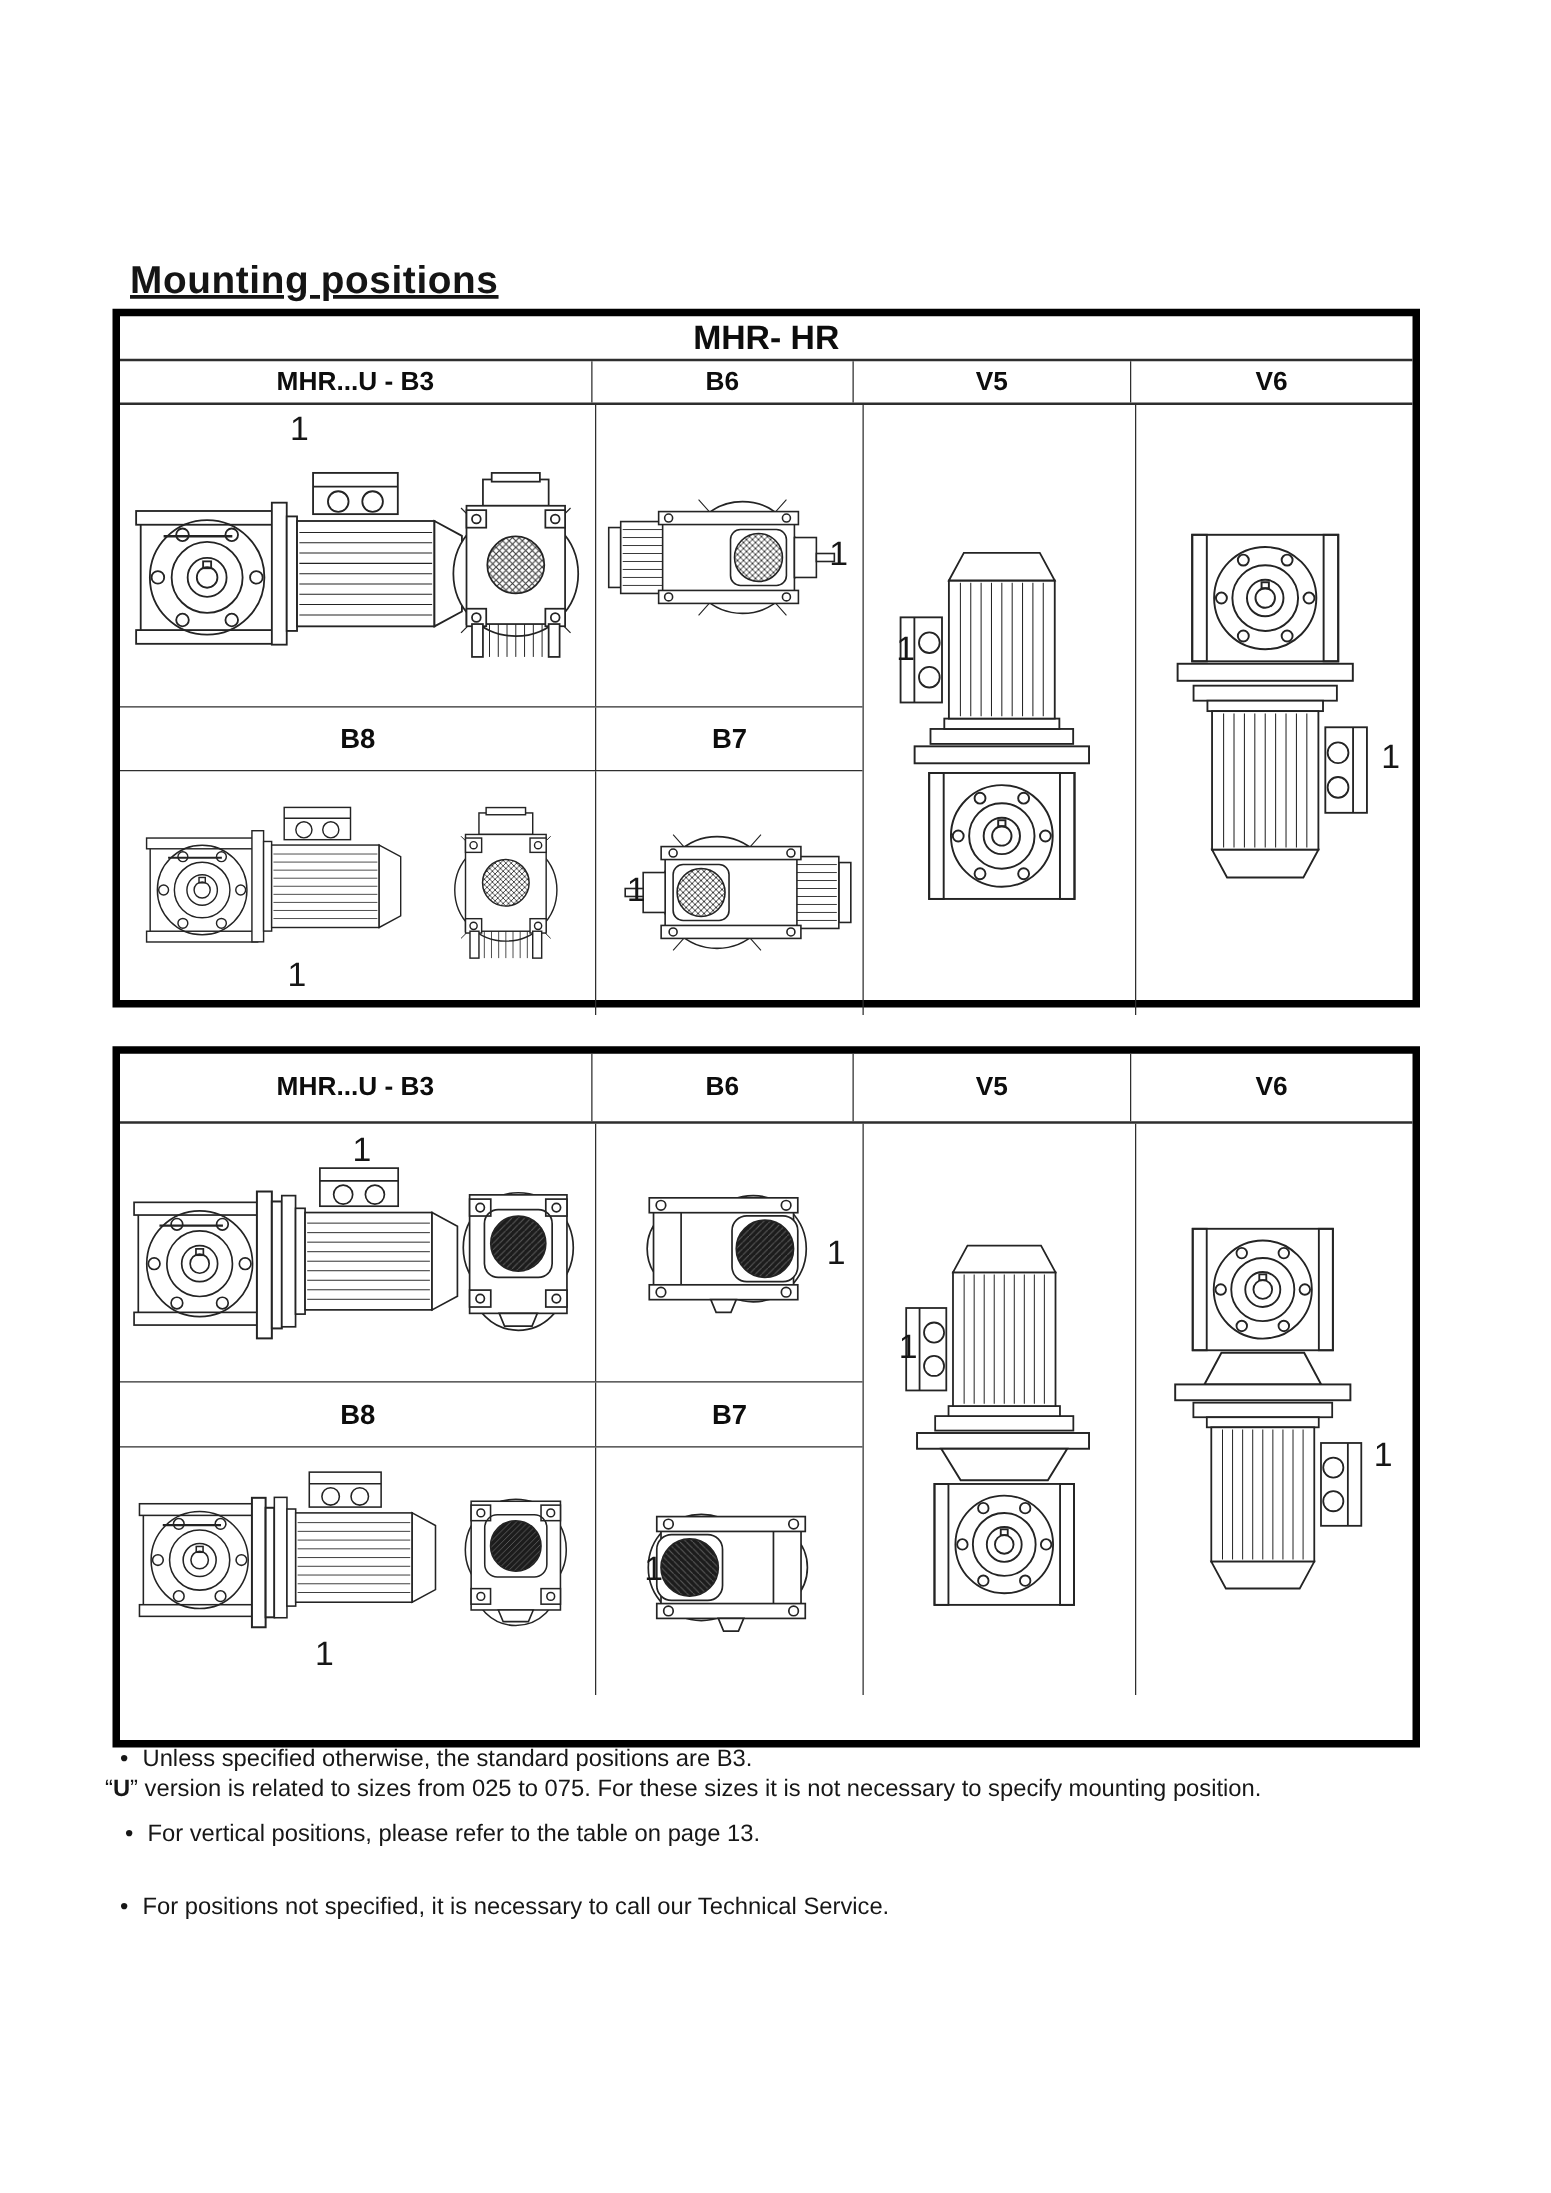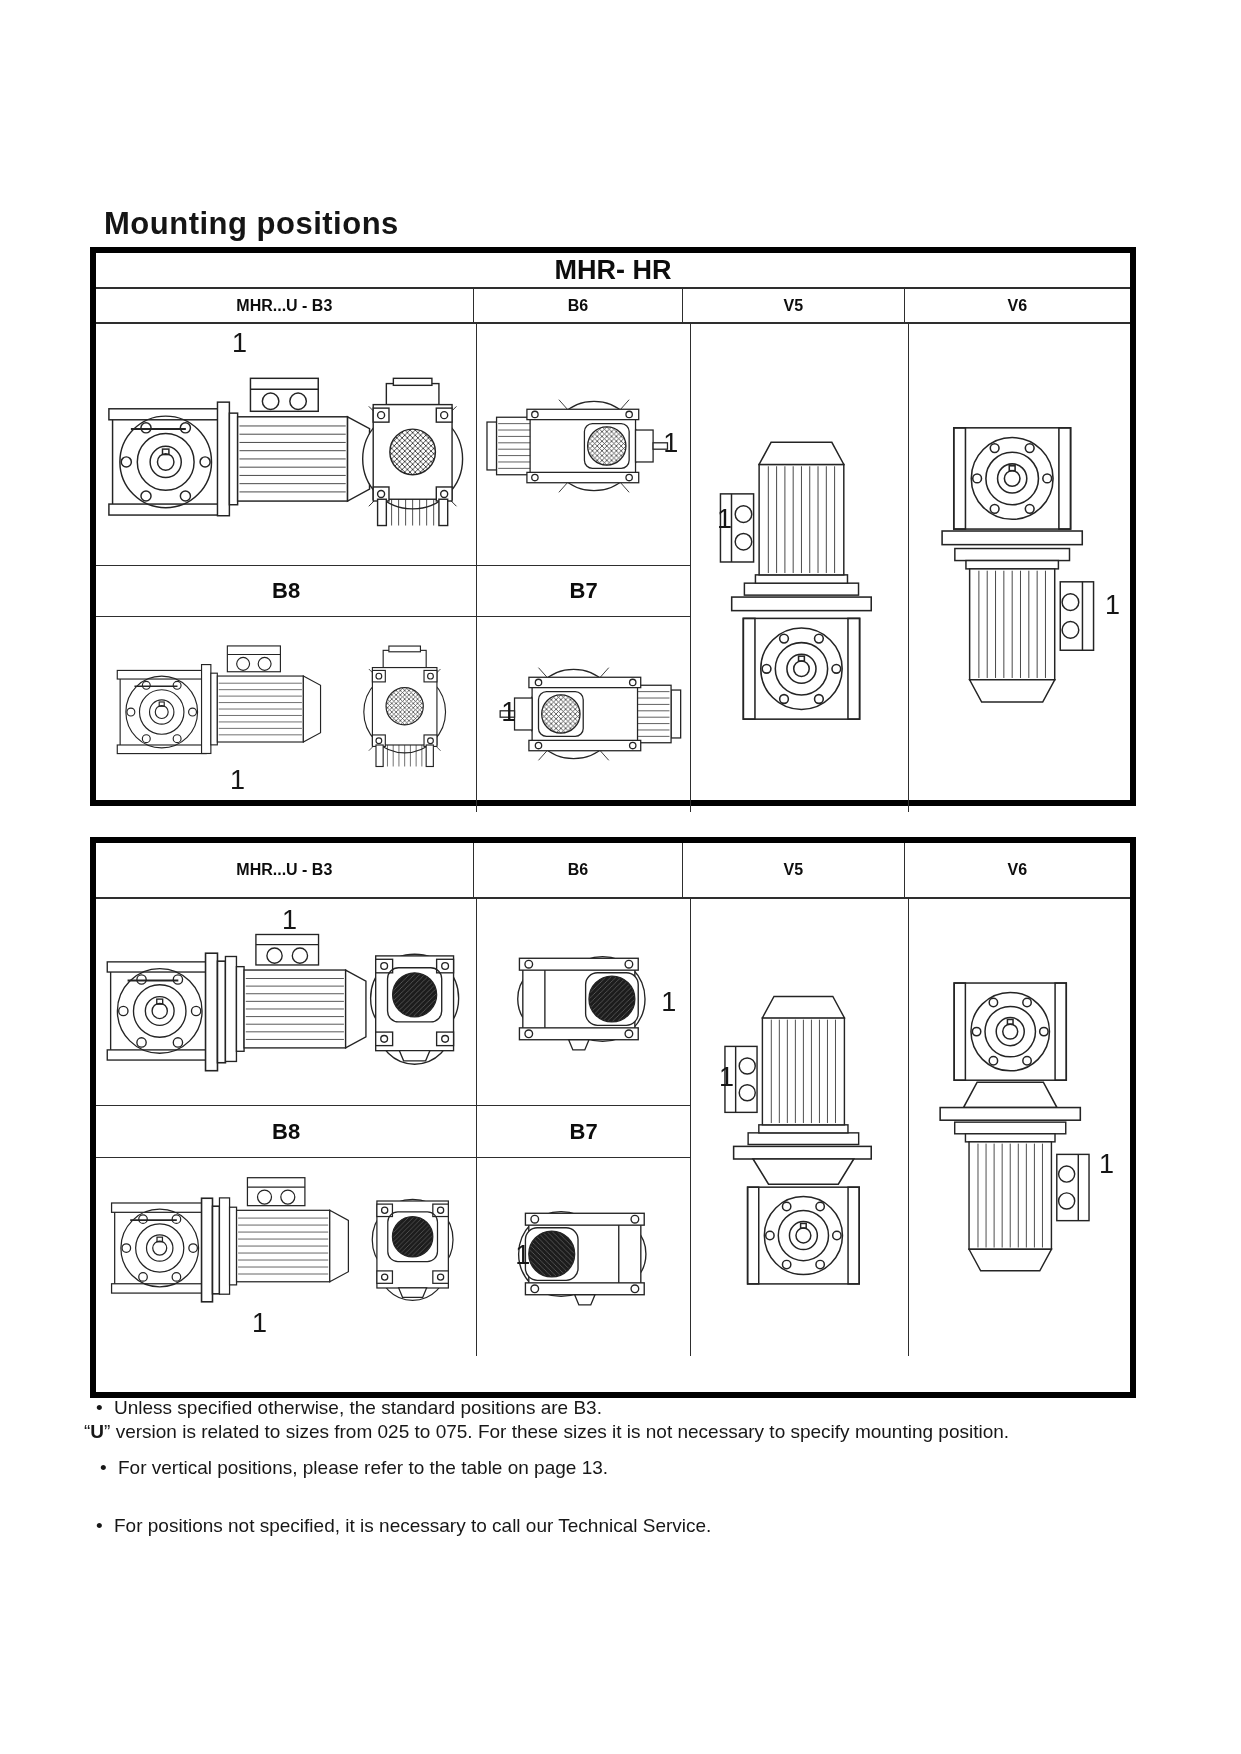--- a/index.html
+++ b/index.html
@@ -1,23 +1,23 @@
 <!DOCTYPE html>
 <html><head>
 <meta charset="utf-8">
 <style>
   html,body{margin:0;padding:0;background:#e8e8e8;}
   .page{position:relative;width:1241px;height:1754px;background:#ffffff;margin:0 auto;
         font-family:"Liberation Sans", sans-serif;color:#111;overflow:hidden;}
-  .page-title{position:absolute;left:104px;top:206px;font-size:31px;font-weight:bold;letter-spacing:0.5px;color:#151515;}
+  .page-title{position:absolute;left:104px;top:206px;font-size:31px;font-weight:bold;letter-spacing:0.5px;color:#151515;text-decoration:underline;}
   .gtable{position:absolute;left:90px;width:1046px;border:6px solid #000000;background:#fff;box-sizing:border-box;}
   .t-title{display:flex;align-items:center;justify-content:center;font-weight:bold;color:#0d0d0d;
            border-bottom:2px solid #2e2e2e;box-sizing:border-box;}
   .t-cols{display:flex;border-bottom:2px solid #2e2e2e;box-sizing:border-box;}
-  .t-col{display:flex;align-items:center;justify-content:center;font-weight:bold;font-size:16px;
+  .t-col{display:flex;align-items:center;justify-content:center;font-weight:bold;font-size:21px;
          border-right:1px solid #2e2e2e;box-sizing:border-box;color:#0d0d0d;}
   .t-col:last-child{border-right:none;}
   .t-body{display:flex;}
   .t-left{box-sizing:border-box;border-right:1px solid #2e2e2e;}
   .d-row{display:flex;}
   .cell{position:relative;box-sizing:border-box;}
   .br{border-right:1px solid #2e2e2e;}
   .sub-row{display:flex;border-top:1px solid #2e2e2e;border-bottom:1px solid #2e2e2e;box-sizing:border-box;}
   .sub-cell{display:flex;align-items:center;justify-content:center;font-weight:bold;font-size:22px;
             box-sizing:border-box;color:#0d0d0d;}

